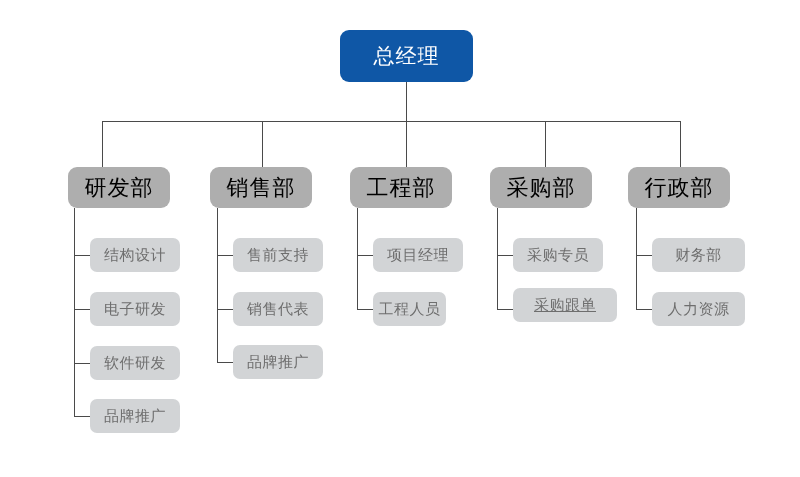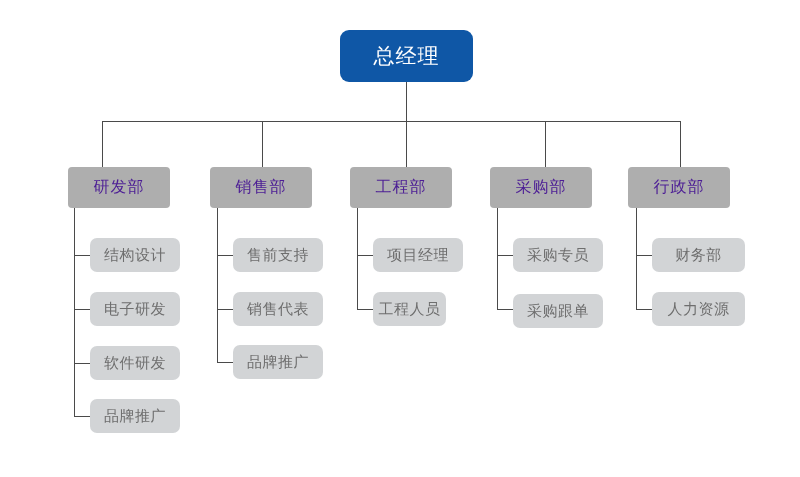--- a/index.html
+++ b/index.html
@@ -33,23 +33,23 @@
     border-radius: 9px;
     font-size: 21px;
     letter-spacing: 1px;
     left: 340px;
     top: 30px;
     width: 133px;
     height: 52px;
   }
   .node-dept {
     background: #aeaeae;
-    color: #4c1d95;
-    border-radius: 4px;
-    font-size: 16px;
+    color: #000000;
+    border-radius: 9px;
+    font-size: 22px;
     letter-spacing: 1px;
     height: 41px;
     width: 102px;
   }
   .node-leaf {
     background: #d2d4d6;
     color: #6e6e6e;
     border-radius: 7px;
     font-size: 15px;
     letter-spacing: 0.5px;
@@ -112,21 +112,21 @@
   <div class="connector-leaf v" style="left:357px; top:208px; height:101px;"></div>
   <div class="connector-leaf h" style="left:357px; top:255px; width:16px;"></div>
   <div class="connector-leaf h" style="left:357px; top:309px; width:16px;"></div>
   <div class="node node-leaf" style="left:373px; top:238px; width:90px;">项目经理</div>
   <div class="node node-leaf" style="left:373px; top:292px; width:73px;">工程人员</div>
 
   <div class="connector-leaf v" style="left:497px; top:208px; height:101px;"></div>
   <div class="connector-leaf h" style="left:497px; top:255px; width:16px;"></div>
   <div class="connector-leaf h" style="left:497px; top:309px; width:16px;"></div>
   <div class="node node-leaf" style="left:513px; top:238px; width:90px;">采购专员</div>
-  <div class="node node-leaf" style="left:513px; top:294px; width:90px;">采购跟单</div>
+  <div class="node node-leaf" style="left:513px; top:288px; width:104px;text-decoration:underline;">采购跟单</div>
 
   <div class="connector-leaf v" style="left:636px; top:208px; height:101px;"></div>
   <div class="connector-leaf h" style="left:636px; top:255px; width:16px;"></div>
   <div class="connector-leaf h" style="left:636px; top:309px; width:16px;"></div>
   <div class="node node-leaf" style="left:652px; top:238px; width:93px;">财务部</div>
   <div class="node node-leaf" style="left:652px; top:292px; width:93px;">人力资源</div>
 
 </div>
 
 </body></html>

